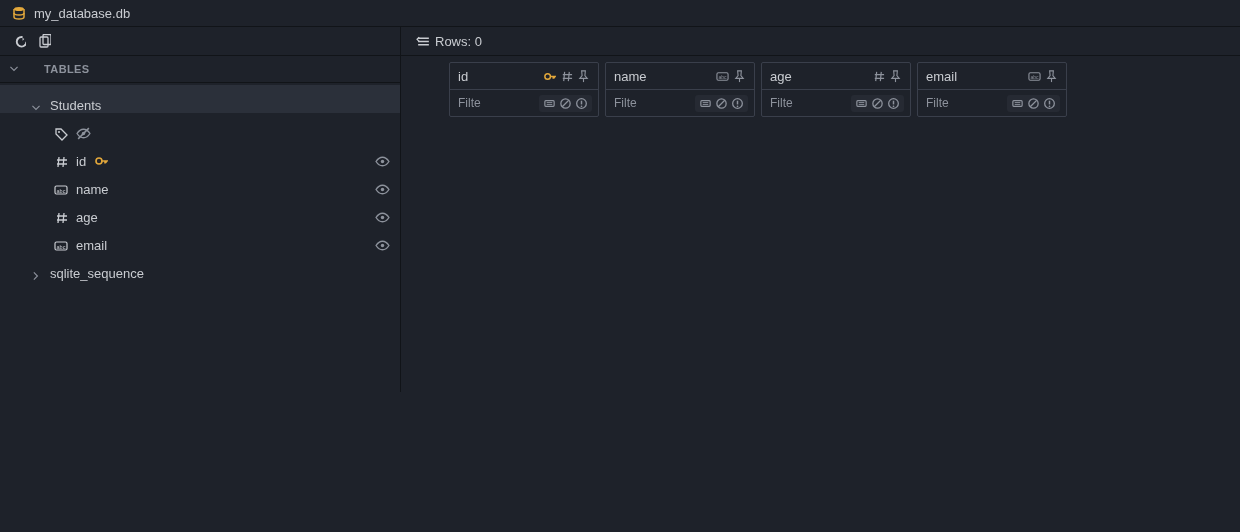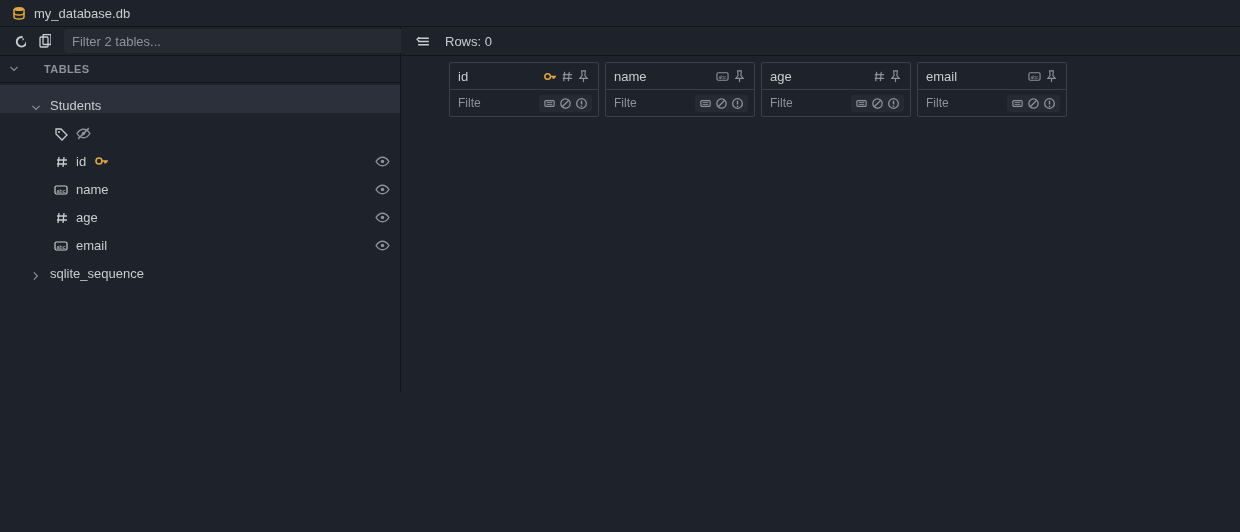--- a/index.html
+++ b/index.html
@@ -46,21 +46,21 @@
   .row{height:28px;display:flex;align-items:flex-end;gap:8px;padding-right:10px;cursor:pointer}
   .row.sel{background:var(--bg3)}
   .row .indent1{width:22px}
   .row .indent2{width:46px}
   .chev{width:12px;display:flex;justify-content:center;color:var(--text-dim)}
   .row .label{flex:1;color:var(--text)}
   .row .trail{color:var(--text-dim)}
 
   
   .main{flex:1;display:flex;flex-direction:column;background:var(--bg)}
-  .mn-top{height:28px;display:flex;align-items:center;gap:10px;padding:0 10px;
+  .mn-top{height:28px;display:flex;align-items:center;padding:0 10px;
     border-bottom:1px solid var(--panel-border)}
   .mn-top .rows{color:var(--text)}
 
   .headers{display:flex;gap:6px;padding:6px 0 0 6px}
   .hcell{width:148px;border:1px solid var(--line);border-radius:2px;background:var(--bg);
     display:flex;flex-direction:column}
   .hcell.lead{width:36px;border:none;background:transparent}
   .hcell .top{display:flex;align-items:center;gap:6px;height:26px;padding:0 8px;
     border-bottom:1px solid var(--line)}
   .hcell .top .name{flex:1;color:var(--text)}
@@ -164,23 +164,20 @@
         <div class="icon-btn">
           <svg width="15" height="15" viewBox="0 0 14 14">
               <use href="#i-refresh"></use>
             </svg>
         </div>
         <div class="icon-btn">
           <svg width="14" height="14" viewBox="0 0 14 14">
               <use href="#i-copy"></use>
             </svg>
         </div>
-        <div class="sb-filter">
-          <input placeholder="Filter 2 tables..." style="">
-        </div>
       </div>
 
       <div class="sb-section">
         <span class="chev">
           <svg width="10" height="10" viewBox="0 0 14 14">
               <use href="#i-chev-d"></use>
             </svg>
         </span>
         <span>TABLES</span>
       </div>

